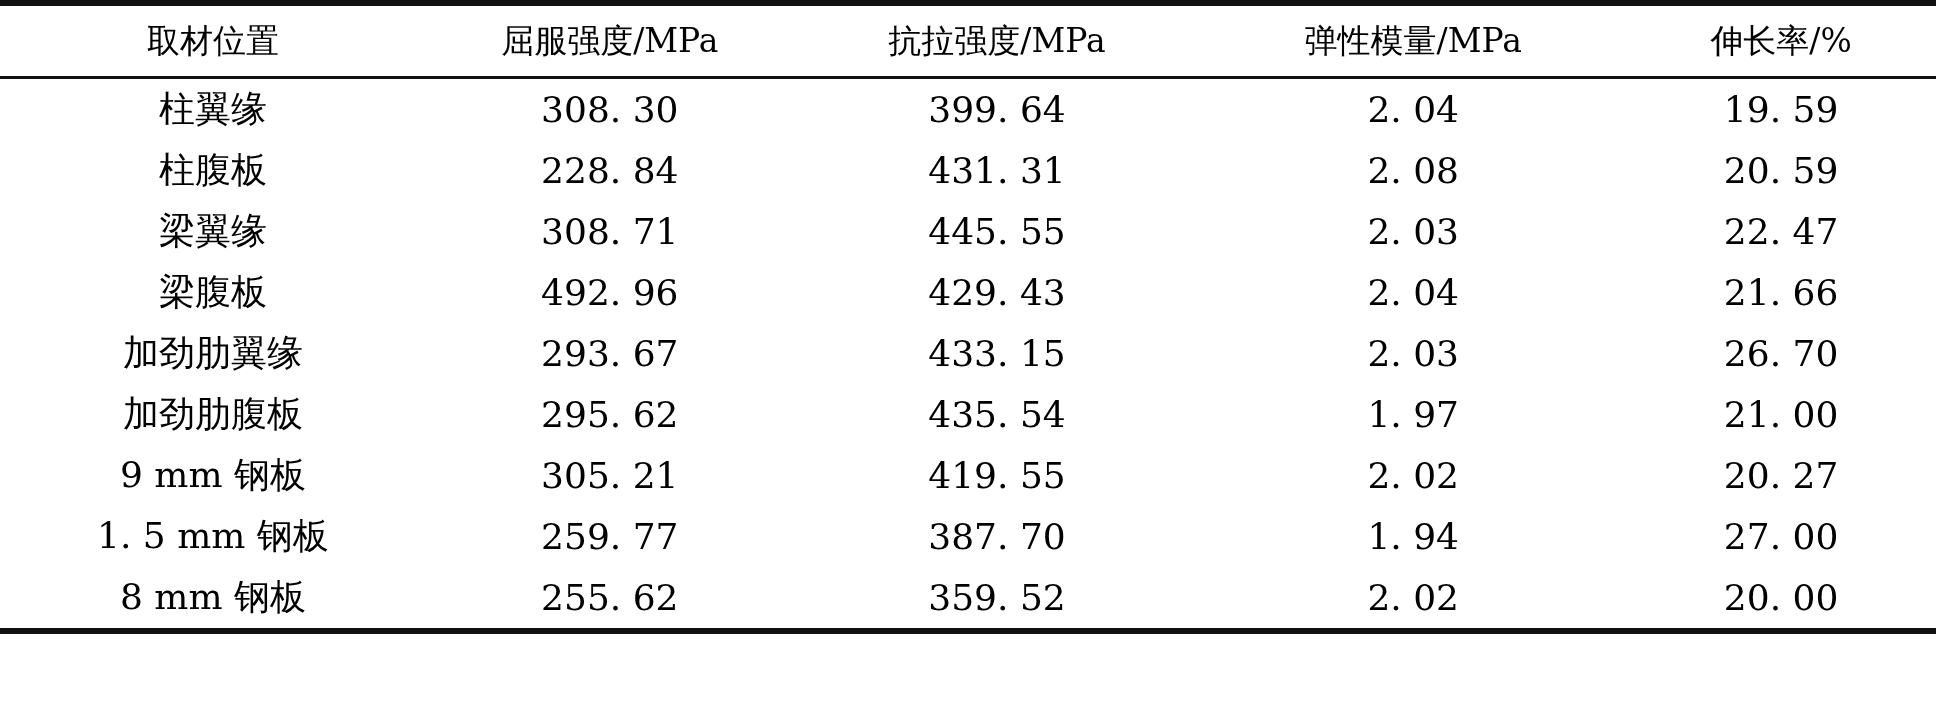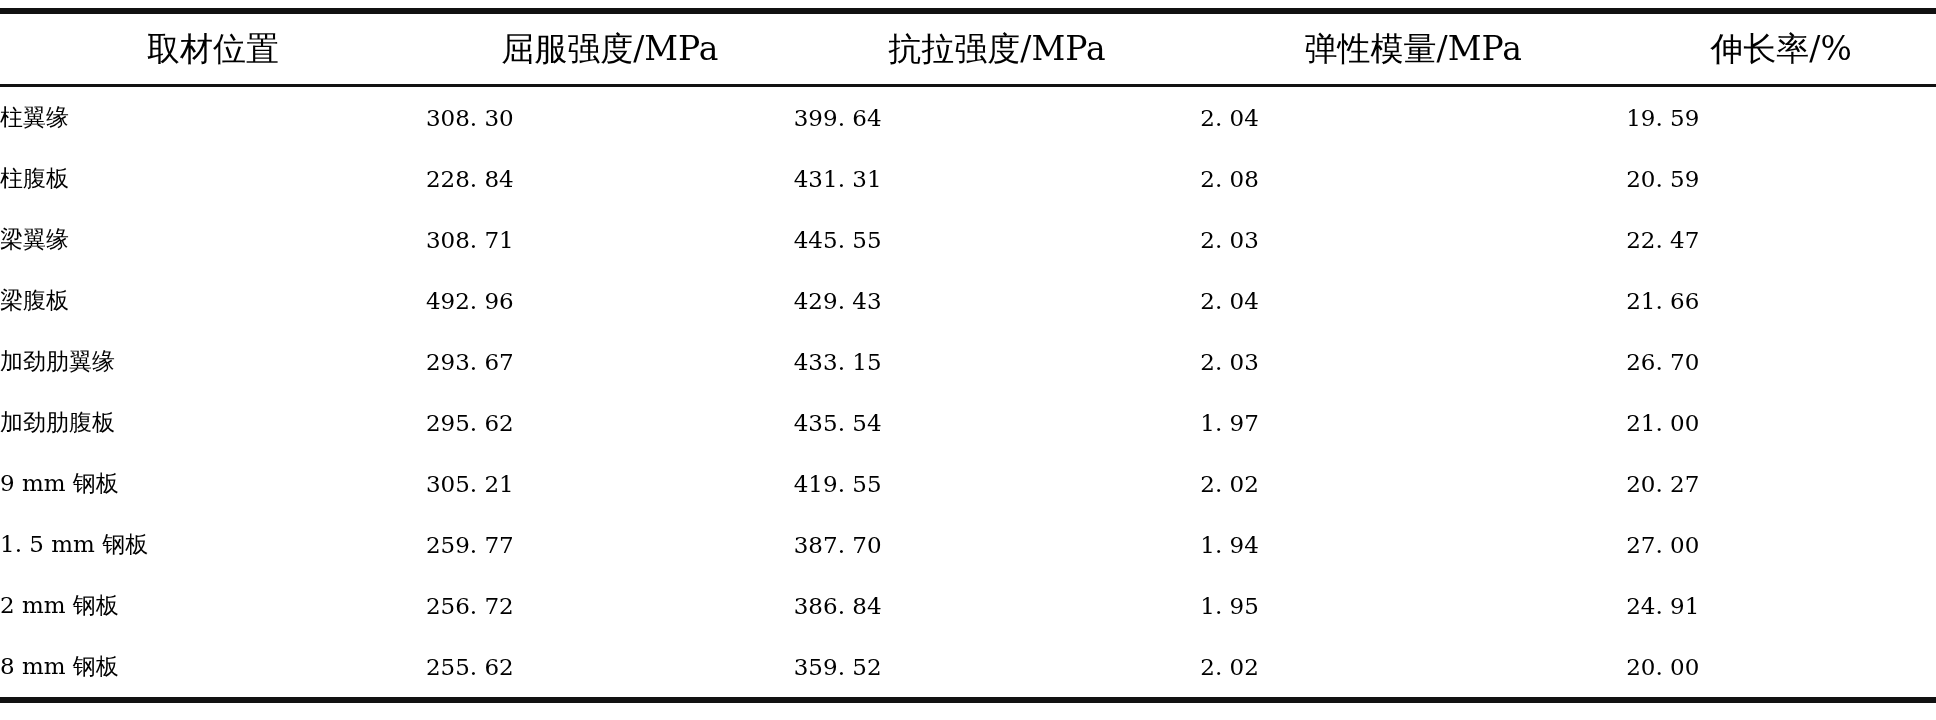--- a/index.html
+++ b/index.html
@@ -9,21 +9,20 @@
   }
   body {
     width: 1936px;
     height: 720px;
     font-family: "DejaVu Serif", "Liberation Serif", serif;
     color: #000000;
     overflow: hidden;
   }
   .table-wrap {
     width: 1936px;
-    padding-top: 8px;
     box-sizing: border-box;
   }
   table.materials {
     width: 100%;
     border-collapse: collapse;
     table-layout: fixed;
     border-top: 6px solid #111111;
     border-bottom: 6px solid #111111;
   }
   table.materials col.c1 { width: 22%; }
@@ -35,21 +34,22 @@
     font-weight: normal;
     font-size: 33px;
     text-align: center;
     vertical-align: middle;
     height: 70px;
     border-bottom: 3px solid #111111;
     padding: 0;
     white-space: nowrap;
   }
   table.materials td {
-    font-size: 23px;
+    font-size: 36px;
+    text-align: center;
     vertical-align: middle;
     height: 61px;
     padding: 0;
     white-space: nowrap;
   }
 </style>
 </head>
 <body>
 
 <div class="table-wrap">
@@ -121,27 +121,20 @@
         <td>20. 27</td>
       </tr>
       <tr>
         <td>1. 5 mm 钢板</td>
         <td>259. 77</td>
         <td>387. 70</td>
         <td>1. 94</td>
         <td>27. 00</td>
       </tr>
       <tr>
-        <td>2 mm 钢板</td>
-        <td>256. 72</td>
-        <td>386. 84</td>
-        <td>1. 95</td>
-        <td>24. 91</td>
-      </tr>
-      <tr>
         <td>8 mm 钢板</td>
         <td>255. 62</td>
         <td>359. 52</td>
         <td>2. 02</td>
         <td>20. 00</td>
       </tr>
     </tbody>
   </table>
 </div>
 

